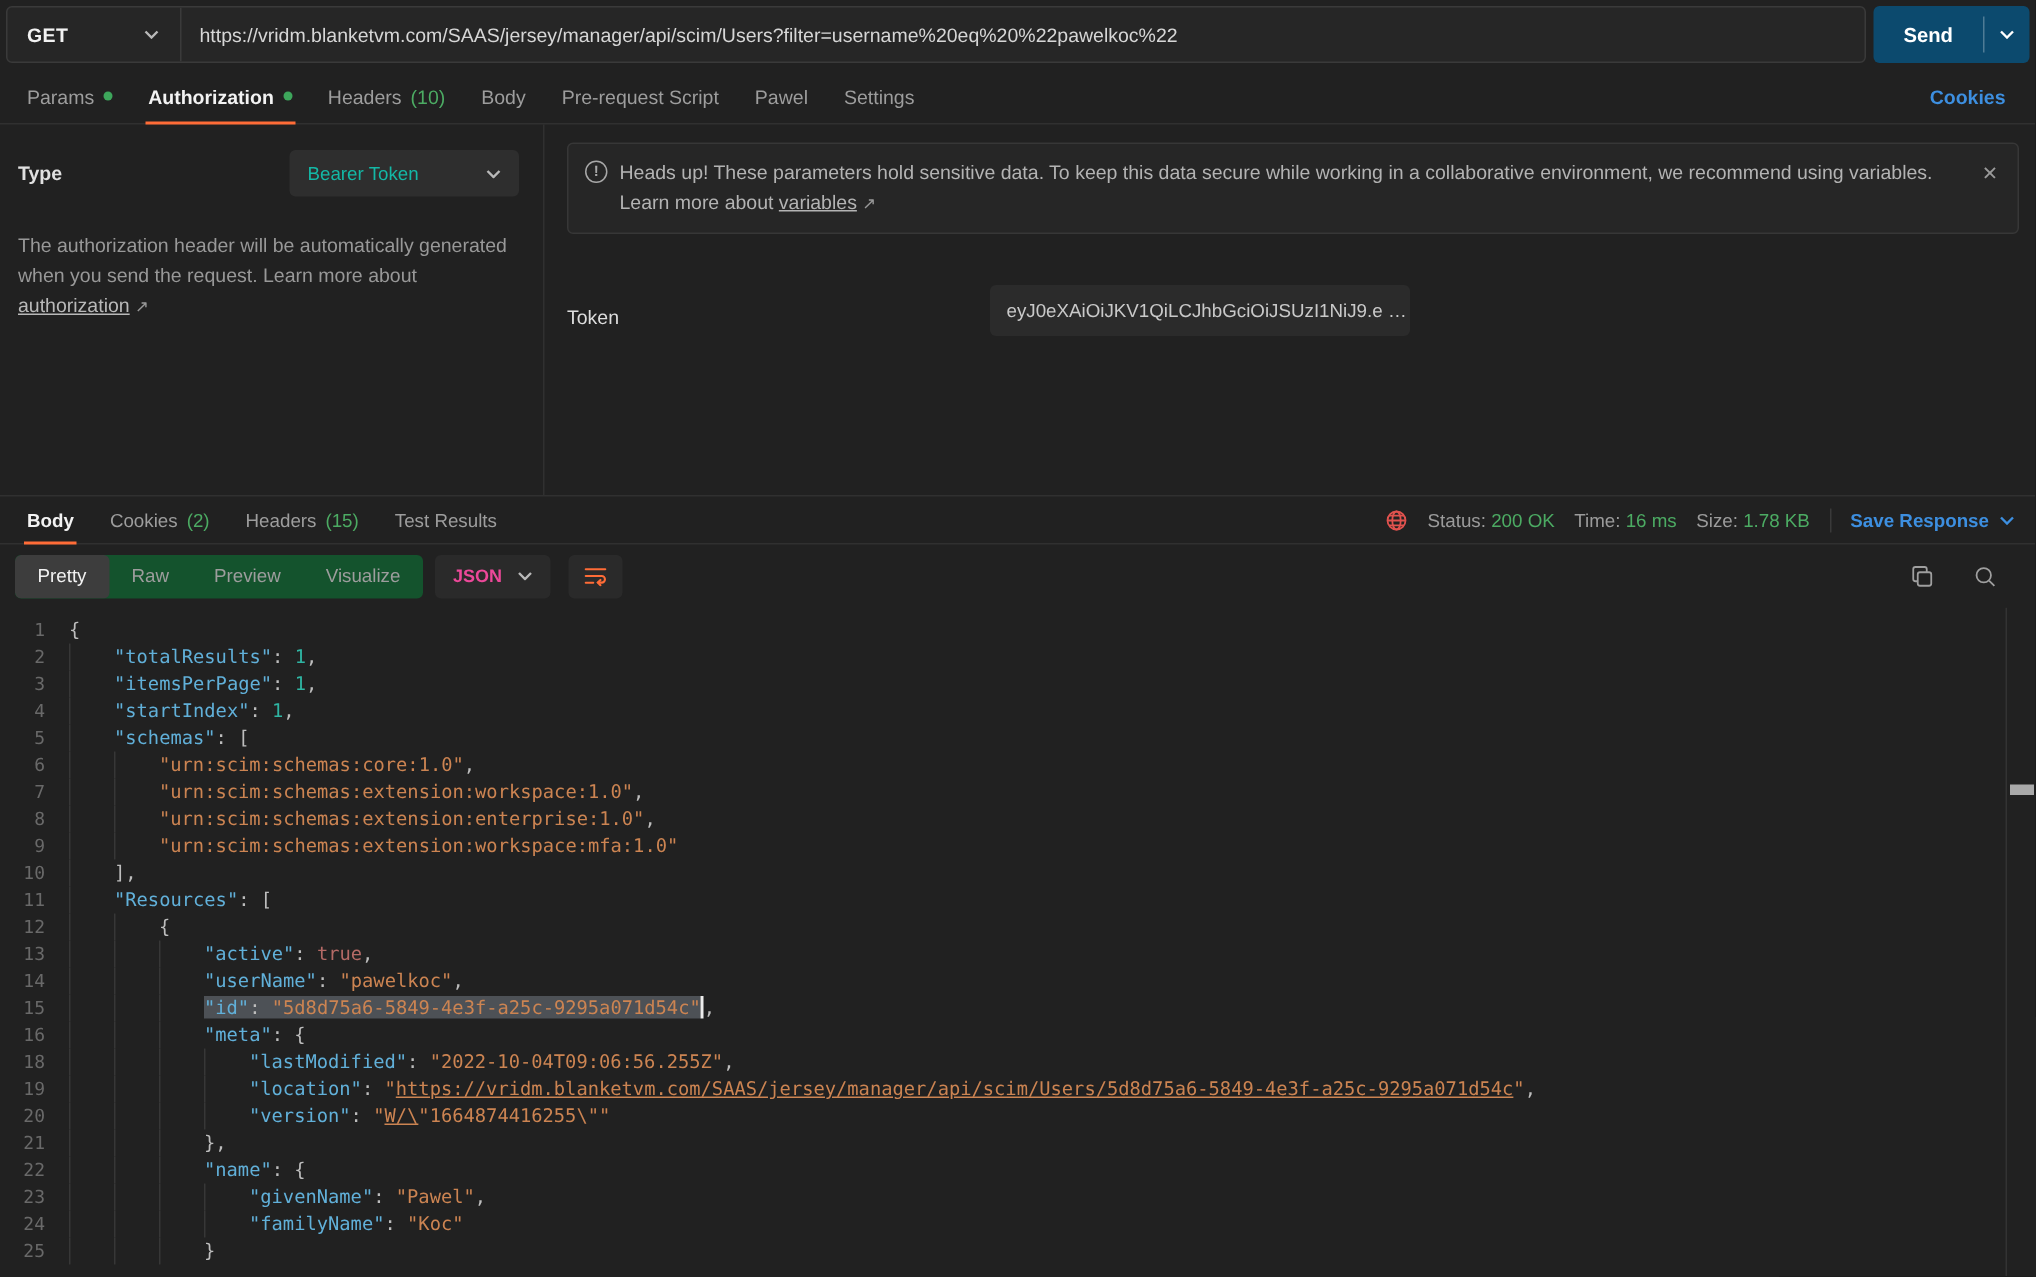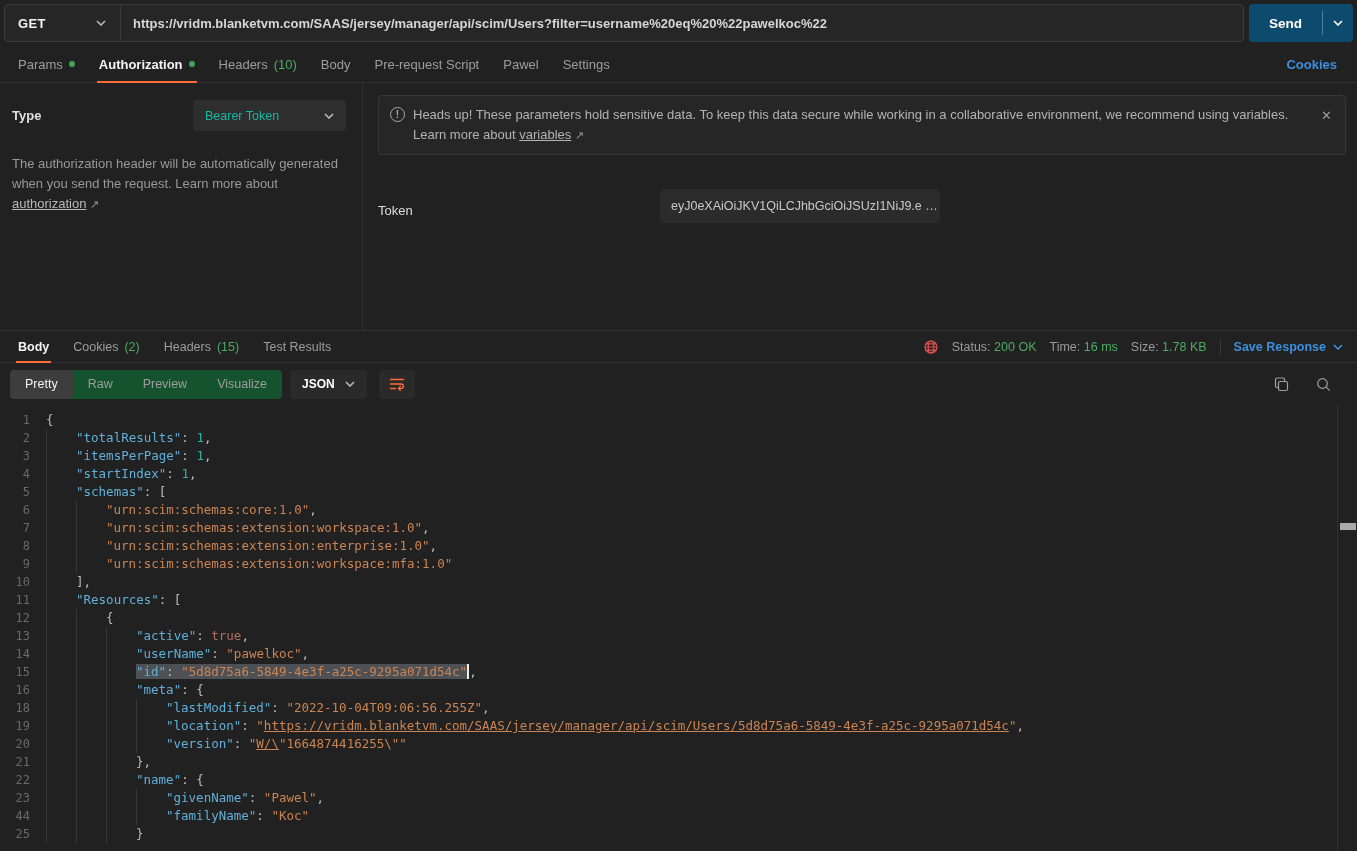--- a/index.html
+++ b/index.html
@@ -14,21 +14,21 @@
   .topbar { height:46px; flex:none; display:flex; align-items:center; padding:0 4px; gap:5px; }
   .url-combo {
     flex:1; height:38px; display:flex; align-items:stretch;
     background:#262626; border:1px solid #3a3a3a; border-radius:4px; overflow:hidden;
   }
   .method-cell {
     width:116px; flex:none; display:flex; align-items:center; justify-content:space-between;
     padding:0 14px 0 13px; border-right:1px solid #3a3a3a; cursor:pointer;
   }
   .method-cell .m { font-size:13px; font-weight:700; color:#f2f2f2; letter-spacing:.3px; }
-  .url-cell { flex:1; display:flex; align-items:center; padding:0 12px;font-weight:bold; }
+  .url-cell { flex:1; display:flex; align-items:center; padding:0 12px; }
   .url-cell .u { font-size:13px; color:#d6d6d6; white-space:nowrap; overflow:hidden; }
   .send-btn {
     flex:none; height:38px; display:flex; align-items:stretch; background:#0c4a6e;
     border-radius:4px; overflow:hidden; color:#fff; cursor:pointer;
   }
   .send-main { display:flex; align-items:center; padding:0 20px; font-size:13.5px; font-weight:700; }
   .send-sep { width:1px; background:rgba(255,255,255,.28); margin:7px 0; }
   .send-caret { width:30px; display:flex; align-items:center; justify-content:center; }
   .chev { width:10px; height:6px; flex:none; }
   .chev polyline { fill:none; stroke:#b9b9b9; stroke-width:1.6; }
@@ -67,21 +67,21 @@
   .meta-div { width:1px; height:16px; background:#3a3a3a; }
   .save-resp { display:flex; align-items:center; gap:7px; color:#3d8fe0; font-weight:700; font-size:12.5px; cursor:pointer; }
   .save-resp .chev polyline { stroke:#3d8fe0; }
   .globe { width:16px; height:16px; }
   .globe * { fill:none; stroke:#e0524e; stroke-width:1.2; }
   
   .pretty-bar { height:42px; flex:none; display:flex; align-items:center; padding:0 10px; gap:8px; }
   .segs { display:flex; background:#14532d; border-radius:4px; overflow:hidden; }
   .seg { padding:0 15px; height:29px; line-height:29px; font-size:12.5px; color:#9d9d9d; cursor:pointer; }
   .seg.active { background:#3d3d3d; color:#f2f2f2; border-radius:4px; }
-  .json-select { display:flex; align-items:center; gap:10px; background:#2a2a2a; border-radius:4px; height:29px; padding:0 12px; font-size:12px; font-weight:700; color:#ffffff; cursor:pointer; }
+  .json-select { display:flex; align-items:center; gap:10px; background:#2a2a2a; border-radius:4px; height:29px; padding:0 12px; font-size:12px; font-weight:700; color:#ec4899; cursor:pointer; }
   .wrap-btn { width:36px; height:29px; background:#2a2a2a; border-radius:4px; display:flex; align-items:center; justify-content:center; cursor:pointer; margin-left:4px; }
   .bar-right { margin-left:auto; display:flex; align-items:center; gap:27px; padding-right:16px; }
   .ic { width:15px; height:15px; cursor:pointer; }
   .ic * { fill:none; stroke:#9f9f9f; stroke-width:1.2; }
   .wrap-ic { width:16px; height:14px; }
   .wrap-ic * { fill:none; stroke:#ff6c37; stroke-width:1.4; stroke-linecap:round; }
   
   .code-wrap { flex:1; position:relative; overflow:hidden; padding-top:6px;
     font-family:"DejaVu Sans Mono","Liberation Mono",monospace; font-size:12.5px; line-height:18px; }
   .code-line { display:flex; height:18px; white-space:pre; }
@@ -270,20 +270,20 @@
         <div class="code-line"><span class="gutter">13</span><span class="lc"><span class="ind"></span><span class="ind"></span><span class="ind"></span><span class="t-k">"active"</span><span class="t-p">: </span><span class="t-b">true</span><span class="t-p">,</span></span></div>
         <div class="code-line"><span class="gutter">14</span><span class="lc"><span class="ind"></span><span class="ind"></span><span class="ind"></span><span class="t-k">"userName"</span><span class="t-p">: </span><span class="t-s">"pawelkoc"</span><span class="t-p">,</span></span></div>
         <div class="code-line"><span class="gutter">15</span><span class="lc"><span class="ind"></span><span class="ind"></span><span class="ind"></span><span class="selection"><span class="t-k">"id"</span><span class="t-p">: </span><span class="t-s">"5d8d75a6-5849-4e3f-a25c-9295a071d54c"</span></span><span class="caret"></span><span class="t-p">,</span></span></div>
         <div class="code-line"><span class="gutter">16</span><span class="lc"><span class="ind"></span><span class="ind"></span><span class="ind"></span><span class="t-k">"meta"</span><span class="t-p">: </span><span class="t-p">{</span></span></div>
         <div class="code-line"><span class="gutter">18</span><span class="lc"><span class="ind"></span><span class="ind"></span><span class="ind"></span><span class="ind"></span><span class="t-k">"lastModified"</span><span class="t-p">: </span><span class="t-s">"2022-10-04T09:06:56.255Z"</span><span class="t-p">,</span></span></div>
         <div class="code-line"><span class="gutter">19</span><span class="lc"><span class="ind"></span><span class="ind"></span><span class="ind"></span><span class="ind"></span><span class="t-k">"location"</span><span class="t-p">: </span><span class="t-s">"</span><span class="t-u">https://vridm.blanketvm.com/SAAS/jersey/manager/api/scim/Users/5d8d75a6-5849-4e3f-a25c-9295a071d54c</span><span class="t-s">"</span><span class="t-p">,</span></span></div>
         <div class="code-line"><span class="gutter">20</span><span class="lc"><span class="ind"></span><span class="ind"></span><span class="ind"></span><span class="ind"></span><span class="t-k">"version"</span><span class="t-p">: </span><span class="t-s">"</span><span class="t-u">W/\</span><span class="t-s">"1664874416255\""</span></span></div>
         <div class="code-line"><span class="gutter">21</span><span class="lc"><span class="ind"></span><span class="ind"></span><span class="ind"></span><span class="t-p">},</span></span></div>
         <div class="code-line"><span class="gutter">22</span><span class="lc"><span class="ind"></span><span class="ind"></span><span class="ind"></span><span class="t-k">"name"</span><span class="t-p">: </span><span class="t-p">{</span></span></div>
         <div class="code-line"><span class="gutter">23</span><span class="lc"><span class="ind"></span><span class="ind"></span><span class="ind"></span><span class="ind"></span><span class="t-k">"givenName"</span><span class="t-p">: </span><span class="t-s">"Pawel"</span><span class="t-p">,</span></span></div>
-        <div class="code-line"><span class="gutter">44</span><span class="lc"><span class="ind"></span><span class="ind"></span><span class="ind"></span><span class="ind"></span><span class="t-k">"familyName"</span><span class="t-p">: </span><span class="t-s">"Koc"</span></span></div>
+        <div class="code-line"><span class="gutter">24</span><span class="lc"><span class="ind"></span><span class="ind"></span><span class="ind"></span><span class="ind"></span><span class="t-k">"familyName"</span><span class="t-p">: </span><span class="t-s">"Koc"</span></span></div>
         <div class="code-line"><span class="gutter">25</span><span class="lc"><span class="ind"></span><span class="ind"></span><span class="ind"></span><span class="t-p">}</span></span></div>
       </div>
     <div class="code-vline"></div>
     <div class="scroll-thumb"></div>
   </div>
 
 </div>
 
 </body></html>

